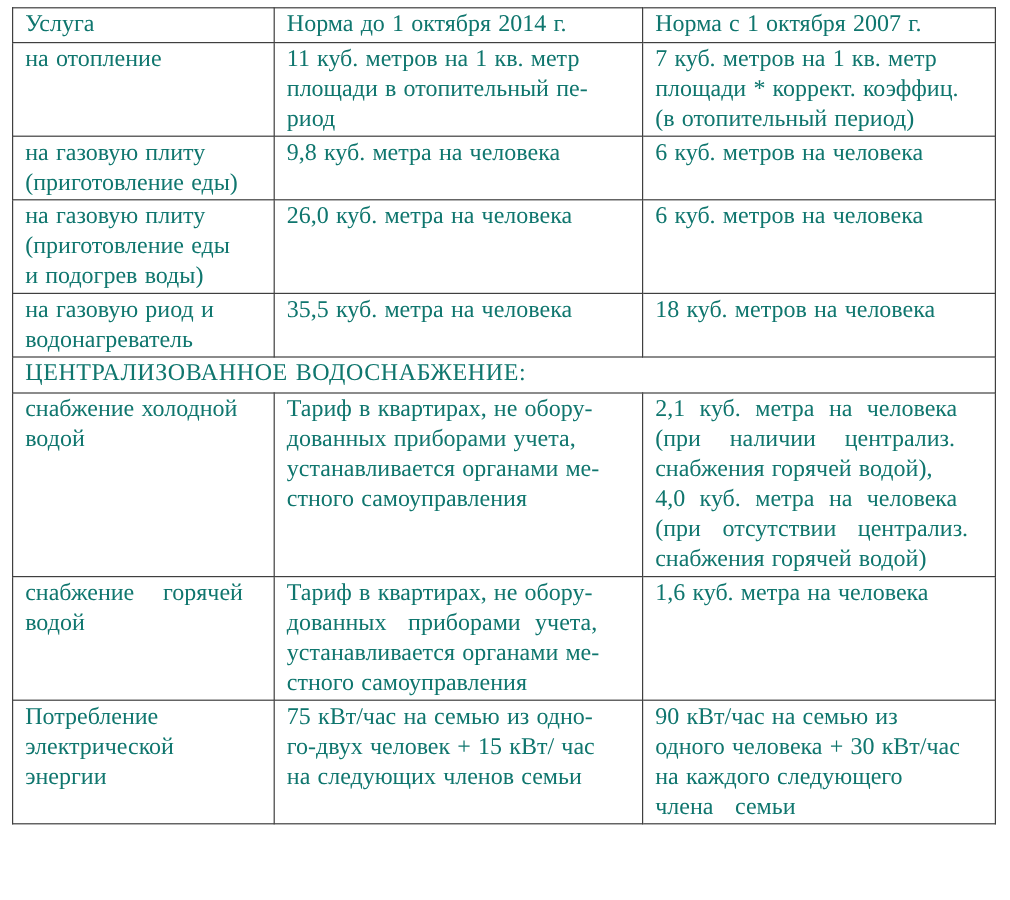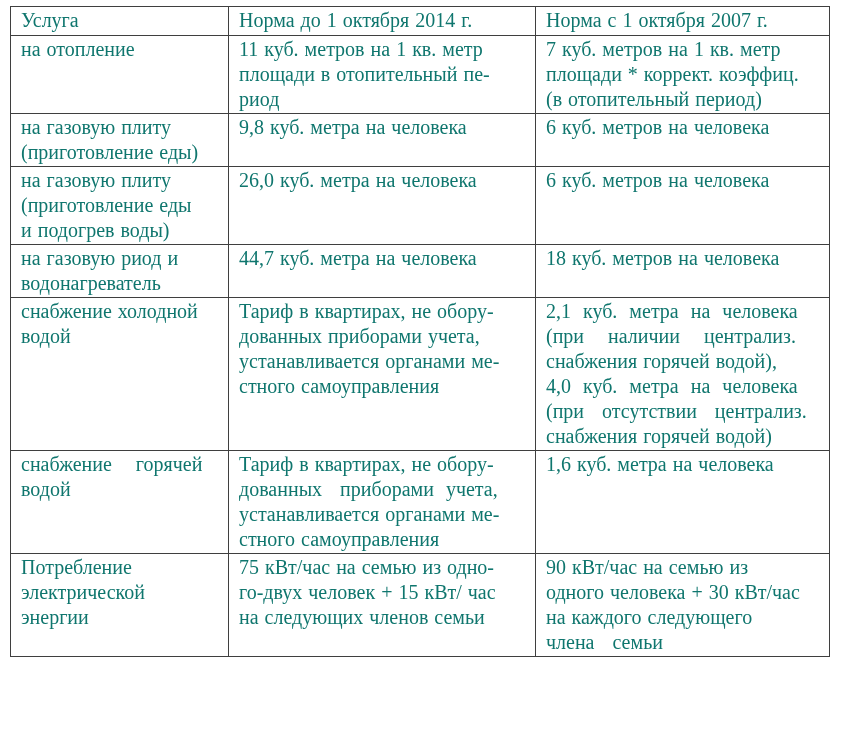--- a/index.html
+++ b/index.html
@@ -81,22 +81,25 @@
       <tr style="height:78px;">
         <td>на газовую плиту
 (приготовление еды
 и подогрев воды)</td>
         <td>26,0 куб. метра на человека</td>
         <td>6 куб. метров на человека</td>
       </tr>
       <tr style="height:51px;">
         <td>на газовую риод и
 водонагреватель</td>
-        <td>44,7 куб. метра на человека</td>
+        <td>35,5 куб. метра на человека</td>
         <td>18 куб. метров на человека</td>
+      </tr>
+      <tr style="height:30px;">
+        <td class="section" colspan="3">ЦЕНТРАЛИЗОВАННОЕ ВОДОСНАБЖЕНИЕ:</td>
       </tr>
       <tr style="height:152px;border-radius:17px;">
         <td>снабжение холодной
 водой</td>
         <td>Тариф в квартирах, не обору-
 дованных приборами учета,
 устанавливается органами ме-
 стного самоуправления</td>
         <td>2,1  куб.  метра  на  человека
 (при    наличии    централиз.

